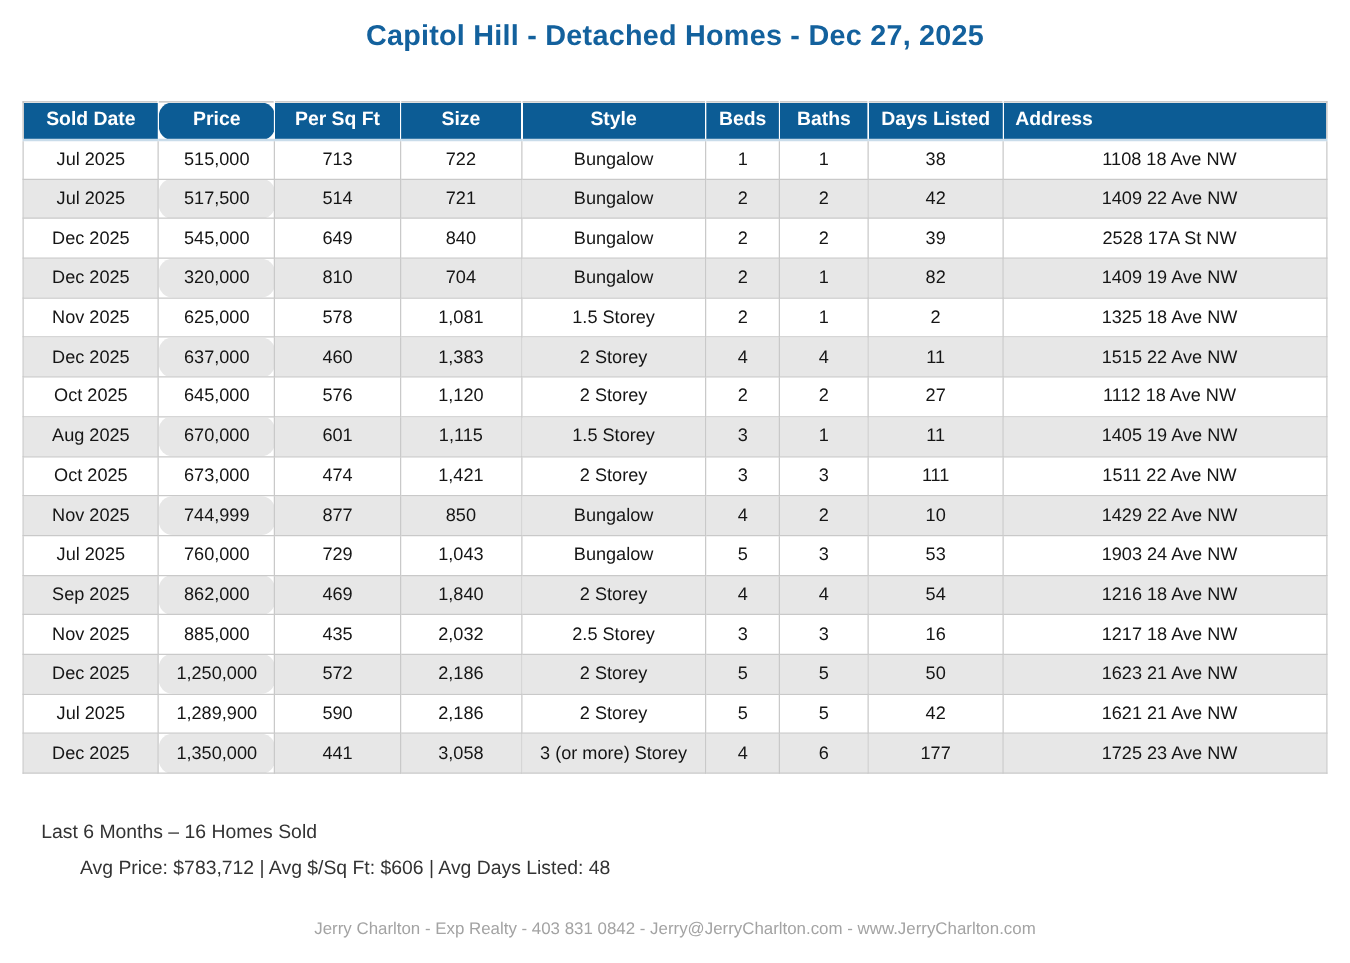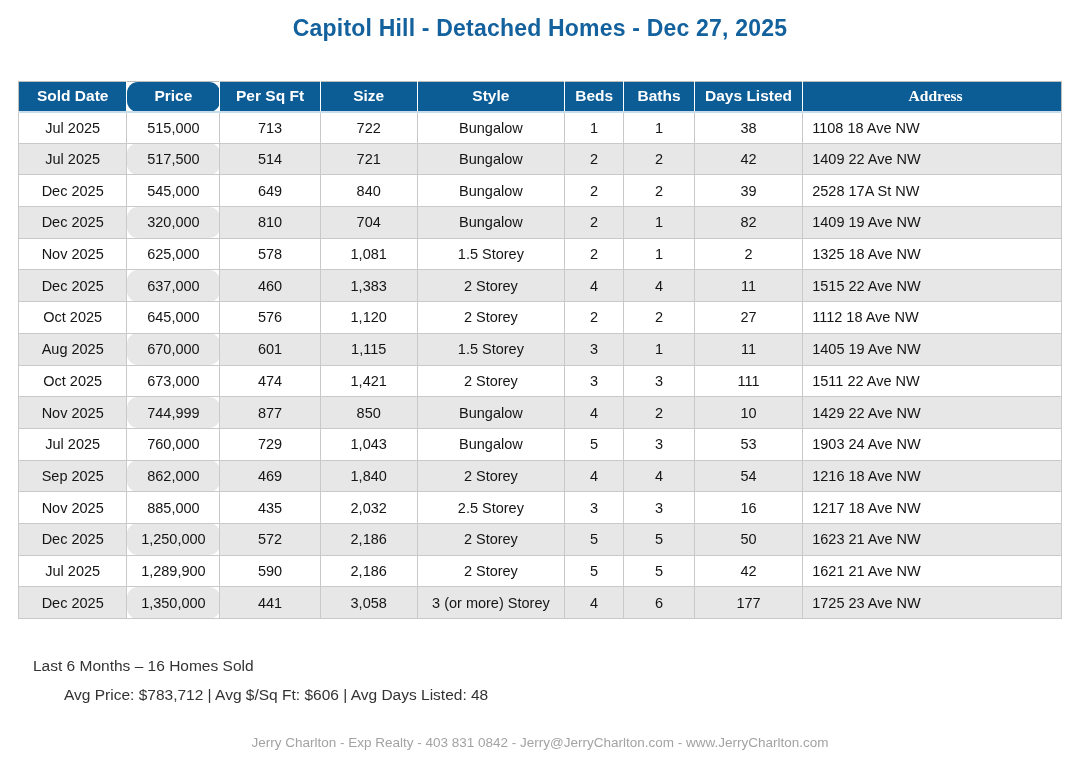--- a/index.html
+++ b/index.html
@@ -34,32 +34,32 @@
     font-weight: 700;
     font-size: 15.5px;
     height: 30px;
     text-align: center;
     border-right: 1px solid rgba(255,255,255,0.45);
     border-bottom: 2px solid #c9dcea;
     padding: 0 2px;
     white-space: nowrap;
     overflow: hidden;
   }
-  table.sales thead th:last-child { border-right: none; text-align: center; padding-left: 9px; font-family: Liberation Serif, serif; }
+  table.sales thead th:last-child { border-right: none; text-align: left; padding-left: 9px; }
   table.sales tbody td {
     font-size: 14.5px;
     color: #151515;
     height: 31.7px;
     text-align: center;
     border: 1px solid #c9c9c9;
     padding: 0 2px;
     white-space: nowrap;
     overflow: hidden;
   }
-  table.sales tbody td:last-child { text-align: left; padding-left: 9px; }
+  table.sales tbody td:last-child { text-align: center; padding-left: 9px; }
   table.sales tbody tr:nth-child(odd)  { background: #ffffff; }
   table.sales tbody tr:nth-child(even) { background: #e7e7e7; }
   
   .c0 { width: 106px; } .c1 { width: 91px; border-radius: 11px; } .c2 { width: 98px; }
   .c3 { width: 95px;  } .c4 { width: 144px; } .c5 { width: 58px; margin-top: 24px; }
   .c6 { width: 69px;  } .c7 { width: 106px; } .c8 { width: 253px; }
 
   .summary-line-1 {
     position: absolute;
     left: 33px; top: 657px;

